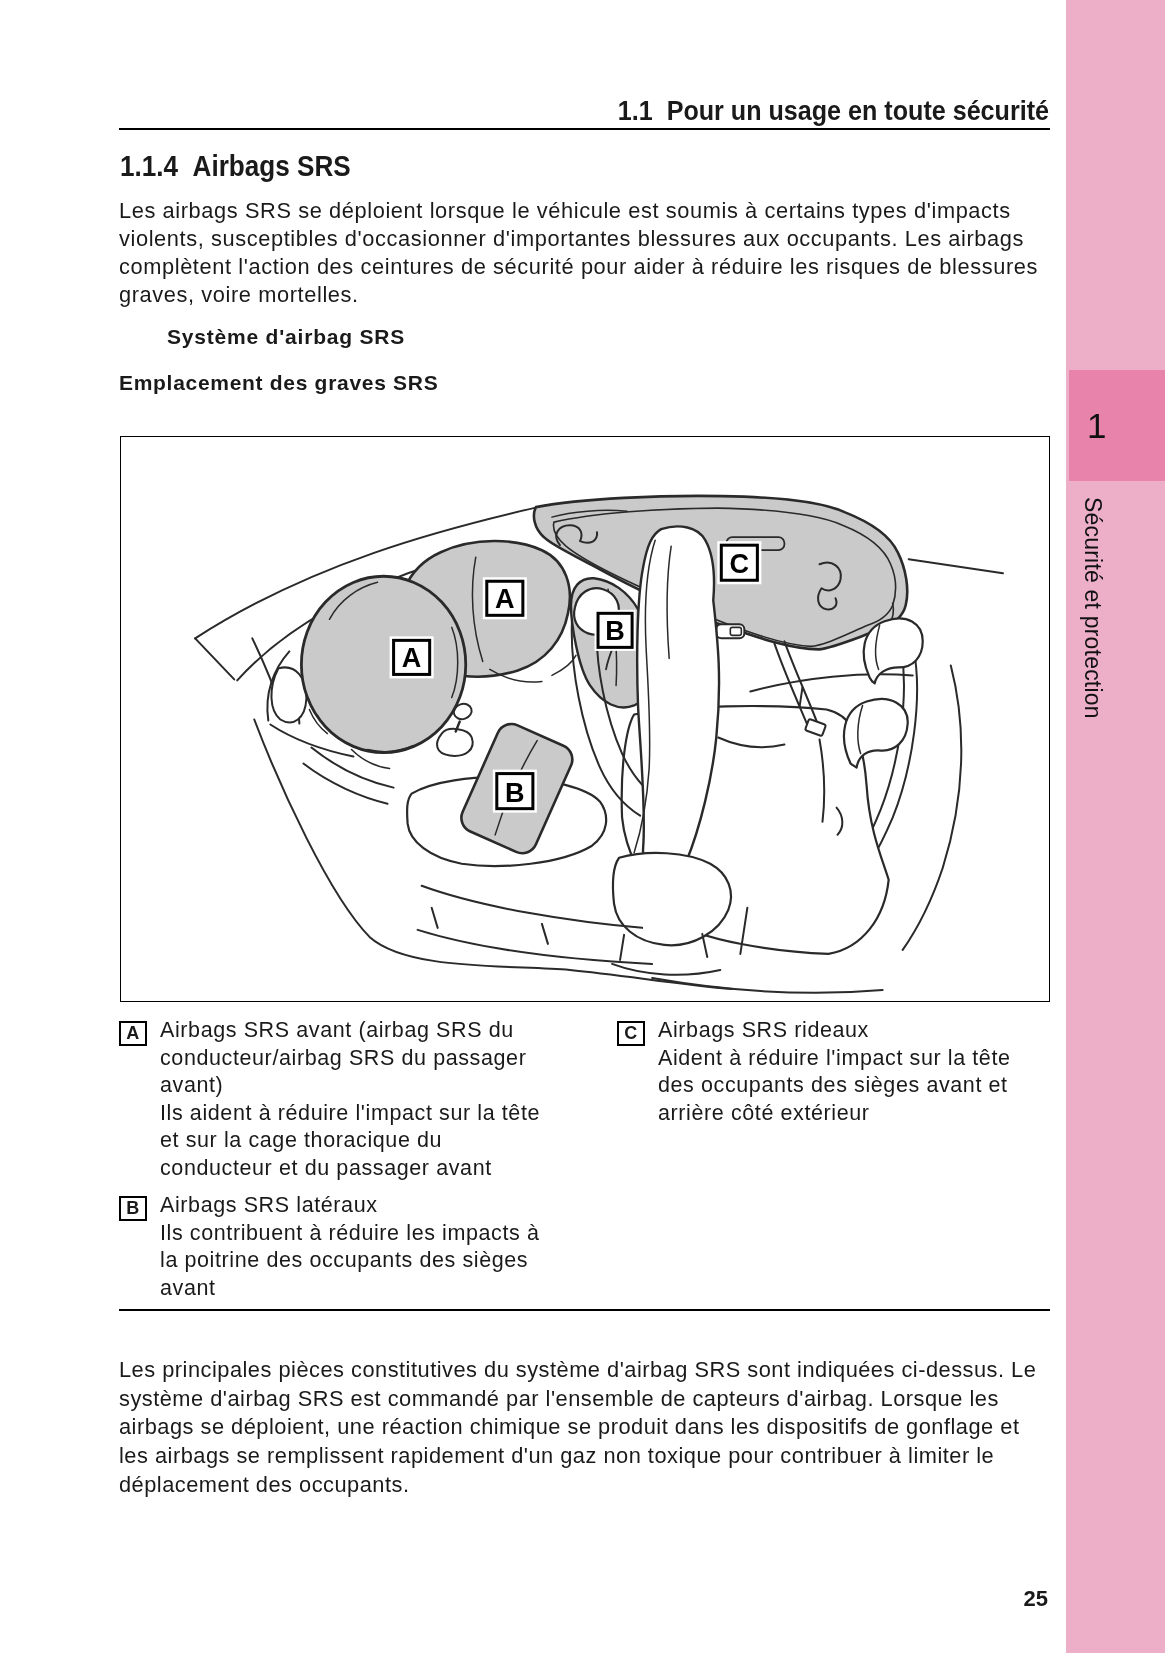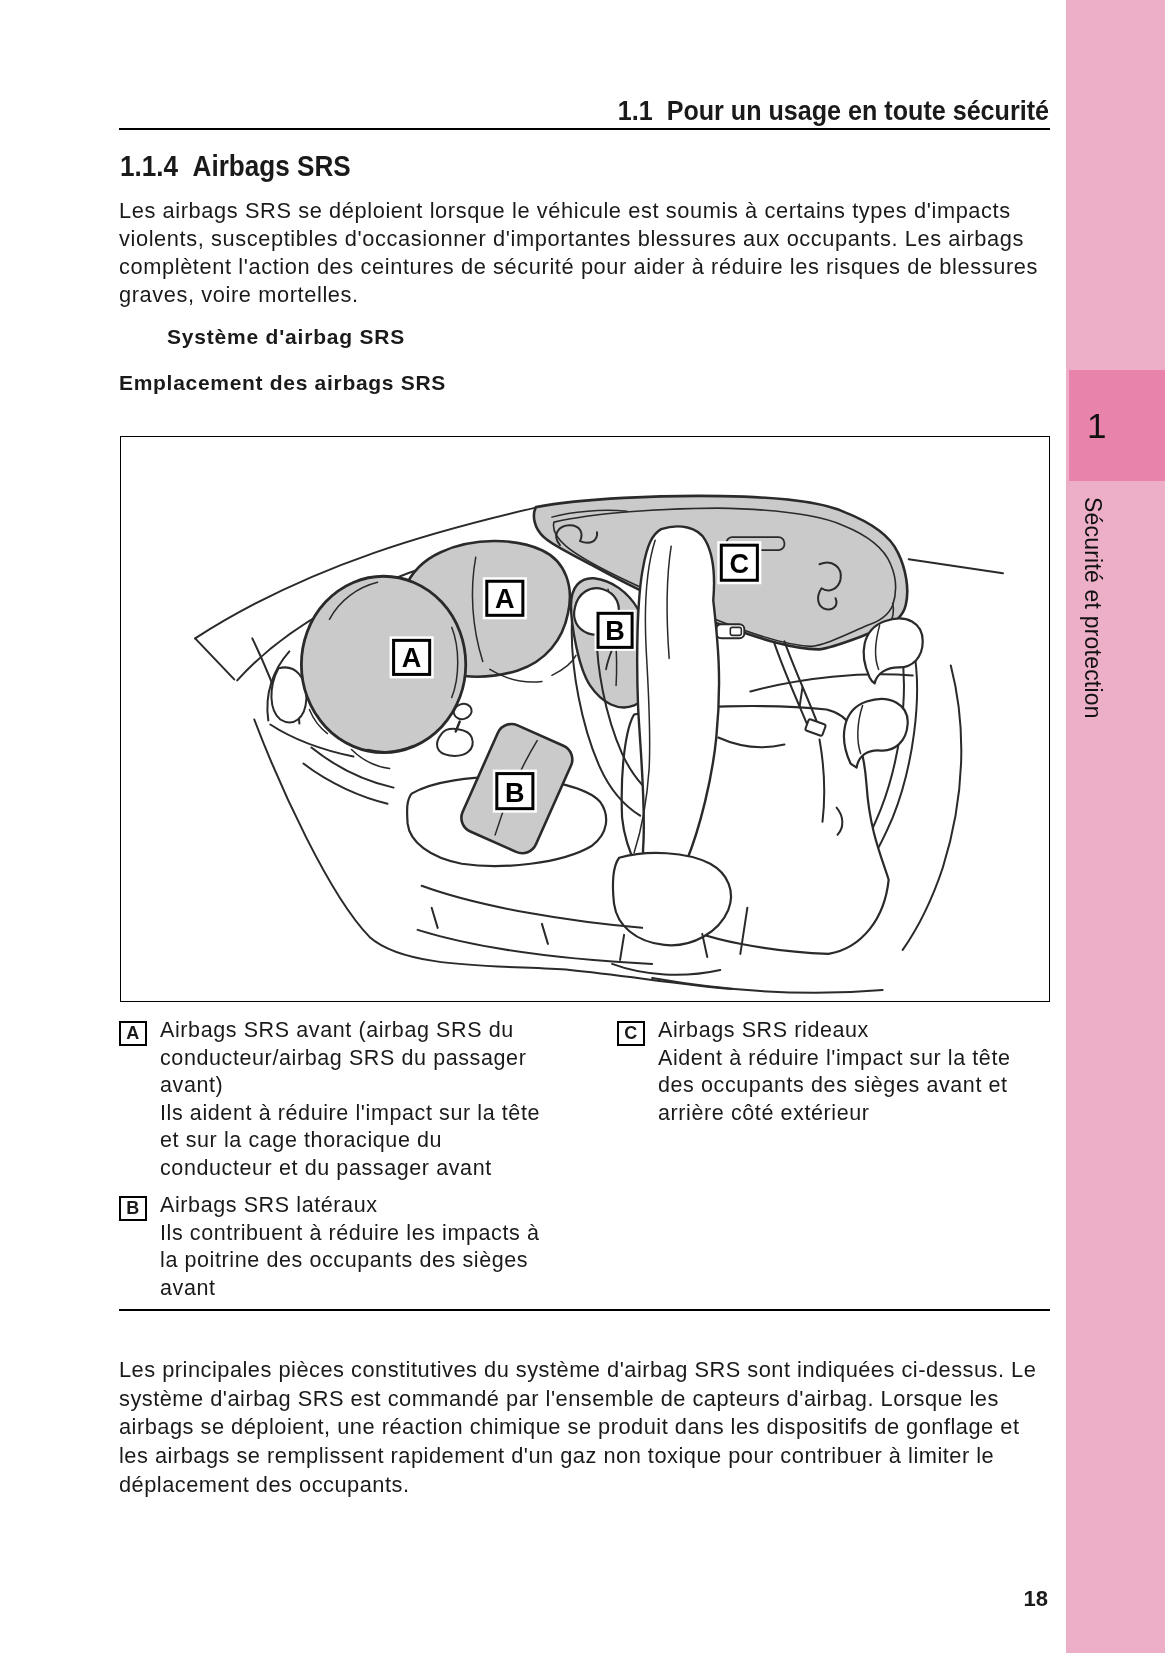--- a/index.html
+++ b/index.html
@@ -14,21 +14,21 @@
 <div class="abs" style="left:1079px;top:497px;height:300px;writing-mode:vertical-rl;font-size:23px;letter-spacing:0.3px;color:#111;letter-spacing:0.2px;">Sécurité et protection</div>
 
 <div class="abs b" style="left:0px;top:96px;width:1049px;text-align:right;font-size:27px;transform:scaleX(0.93);transform-origin:100% 50%;white-space:nowrap;">1.1&nbsp;&nbsp;Pour un usage en toute sécurité</div>
 <div class="abs" style="left:119px;top:128px;width:931px;height:2px;background:#000;"></div>
 
 <div class="abs b" style="left:120px;top:150px;font-size:29px;transform:scaleX(0.9);transform-origin:0 50%;white-space:nowrap;">1.1.4&nbsp;&nbsp;Airbags SRS</div>
 
 <div class="abs" style="left:119px;top:197px;width:940px;font-size:21.8px;line-height:28px;letter-spacing:0.6px;">Les airbags SRS se déploient lorsque le véhicule est soumis à certains types d'impacts<br>violents, susceptibles d'occasionner d'importantes blessures aux occupants. Les airbags<br>complètent l'action des ceintures de sécurité pour aider à réduire les risques de blessures<br>graves, voire mortelles.</div>
 
 <div class="abs b" style="left:119px;top:325px;font-size:21px;letter-spacing:0.8px;white-space:nowrap;margin-left:48px;">Système d'airbag SRS</div>
-<div class="abs b" style="left:119px;top:371px;font-size:21px;letter-spacing:0.7px;white-space:nowrap;">Emplacement des airbags SRS</div>
+<div class="abs b" style="left:119px;top:371px;font-size:21px;letter-spacing:0.7px;white-space:nowrap;">Emplacement des graves SRS</div>
 
 <div class="abs" style="left:120px;top:436px;width:928px;height:564px;border:1.5px solid #000;">
 <svg width="928" height="564" preserveAspectRatio="none" viewBox="0 0 926 563">
 <g fill="none" stroke="#2a2a2a" stroke-width="2" stroke-linecap="round" stroke-linejoin="round">
 
 <path d="M 133,282 C 158,348 208,458 248,499 C 285,532 380,527 448,532 C 500,537 560,547 610,551"></path>
 <path d="M 168,214 C 152,232 143,256 147,283"></path>
 <path d="M 196,220 C 182,240 175,261 178,286"></path>
 <path d="M 74,201 L 113,242"></path>
 <path d="M 74,201 C 190,126 320,92 416,70"></path>
@@ -156,13 +156,13 @@
   <div style="position:relative;padding-left:41px;">
     <span class="abs b" style="left:0;top:4px;width:24px;height:21px;border:2px solid #000;font-size:18px;text-align:center;line-height:21px;">C</span>
     Airbags SRS rideaux<br>Aident à réduire l'impact sur la tête<br>des occupants des sièges avant et<br>arrière côté extérieur
   </div>
 </div>
 
 <div class="abs" style="left:119px;top:1309px;width:931px;height:1.5px;background:#000;"></div>
 
 <div class="abs" style="left:119px;top:1356px;width:940px;font-size:21.8px;line-height:28.7px;letter-spacing:0.5px;">Les principales pièces constitutives du système d'airbag SRS sont indiquées ci-dessus. Le<br>système d'airbag SRS est commandé par l'ensemble de capteurs d'airbag. Lorsque les<br>airbags se déploient, une réaction chimique se produit dans les dispositifs de gonflage et<br>les airbags se remplissent rapidement d'un gaz non toxique pour contribuer à limiter le<br>déplacement des occupants.</div>
 
-<div class="abs b" style="left:1000px;top:1586px;width:48px;text-align:right;font-size:22px;">18</div>
+<div class="abs b" style="left:1000px;top:1586px;width:48px;text-align:right;font-size:22px;">25</div>
 
 </body></html>

